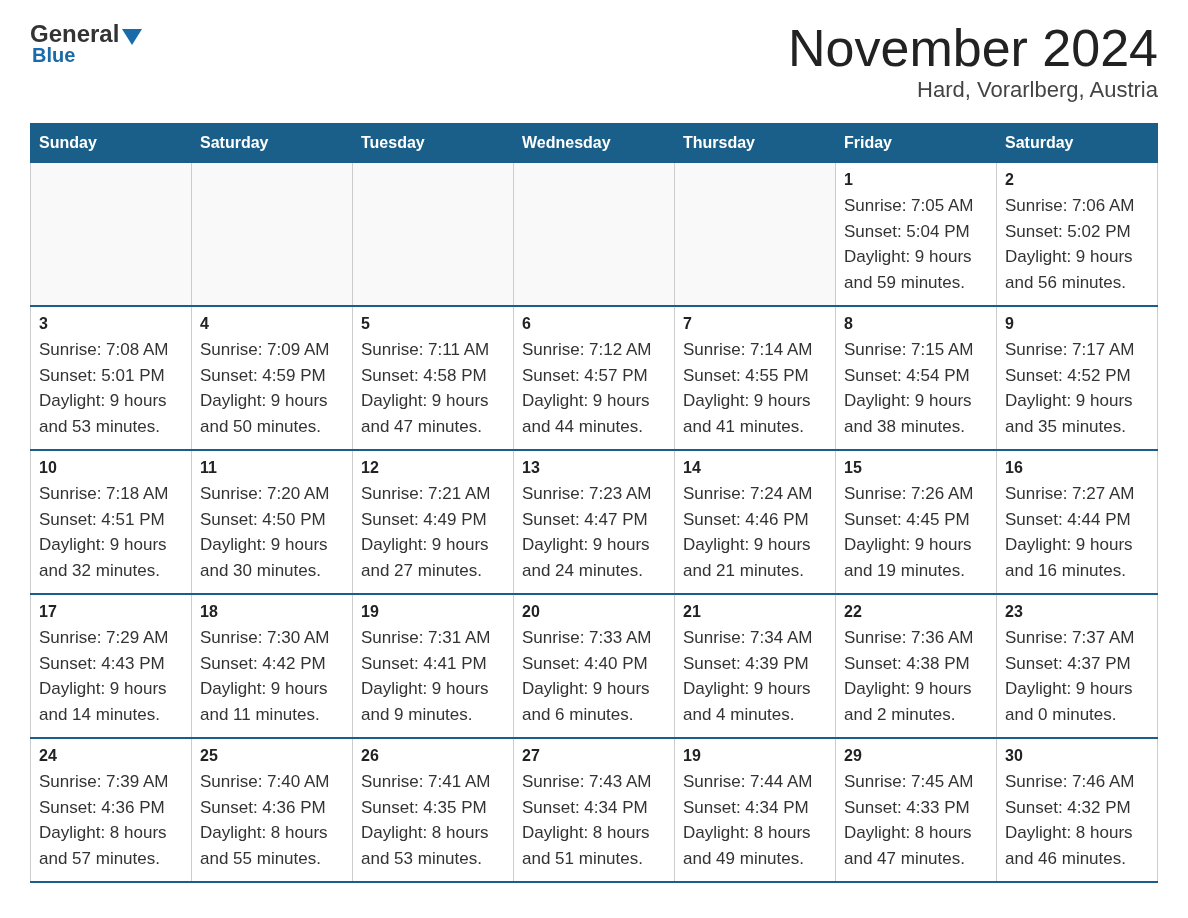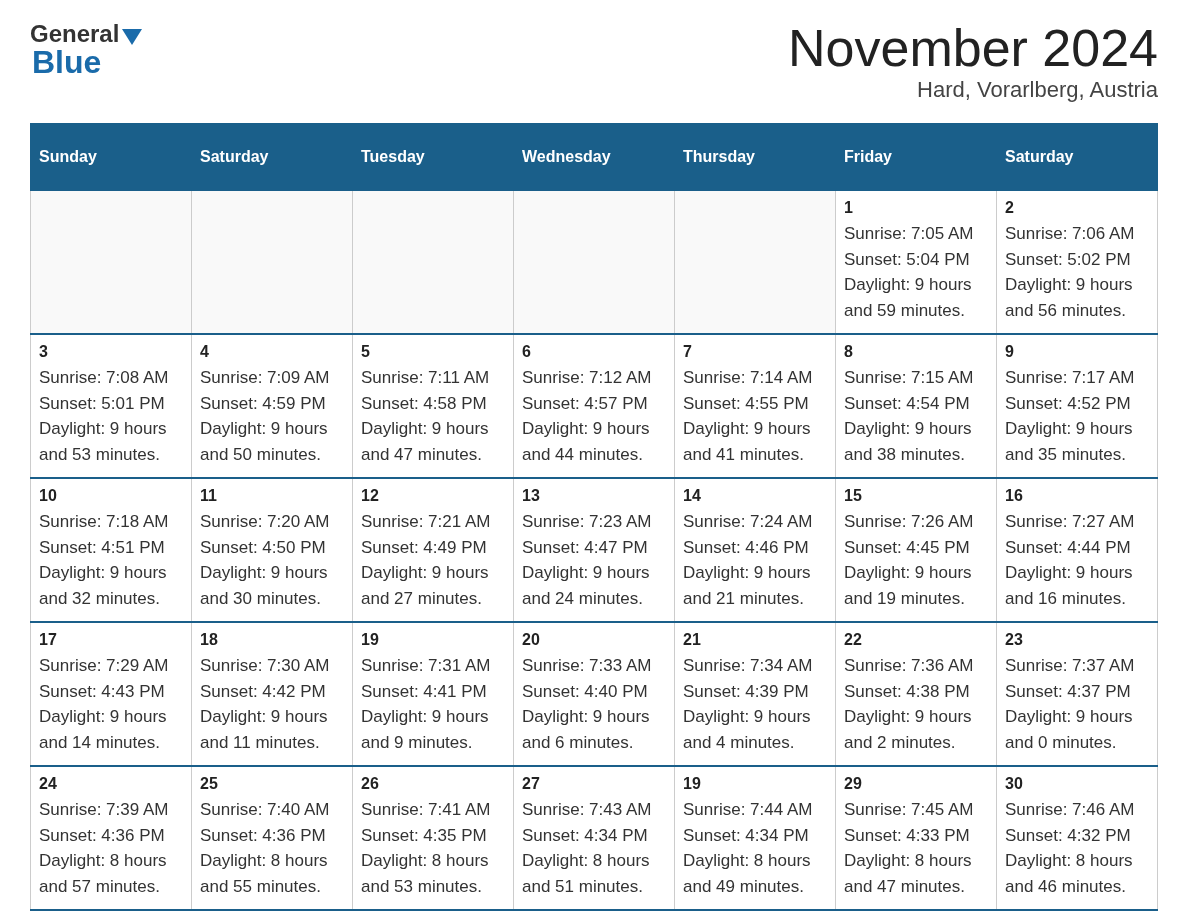--- a/index.html
+++ b/index.html
@@ -37,21 +37,21 @@
       width: 0;
       height: 0;
       border-left: 10px solid transparent;
       border-right: 10px solid transparent;
       border-top: 16px solid #1a6baa;
       margin-left: 3px;
       margin-top: 5px;
     }
     .logo-blue {
       color: #1a6baa;
-      font-size: 32px;
+      font-size: 20px;
       font-weight: bold;
       margin-top: -4px;
       margin-left: 2px;
     }
     .title-area {
       text-align: right;
     }
     .month-title {
       font-size: 52px;
       font-weight: normal;
@@ -67,21 +67,21 @@
     table {
       width: 100%;
       border-collapse: collapse;
       table-layout: fixed;
     }
     thead tr th {
       background: #1a5f8a;
       color: #fff;
       font-size: 16px;
       font-weight: bold;
-      padding: 24px 8px;
+      padding: 10px 8px;
       text-align: left;
       border: 1px solid #1a5f8a;
     }
     tbody tr {
       border-bottom: 2px solid #1a5f8a;
     }
     tbody tr td {
       vertical-align: top;
       padding: 8px 8px 10px 8px;
       border-left: 1px solid #ccc;

